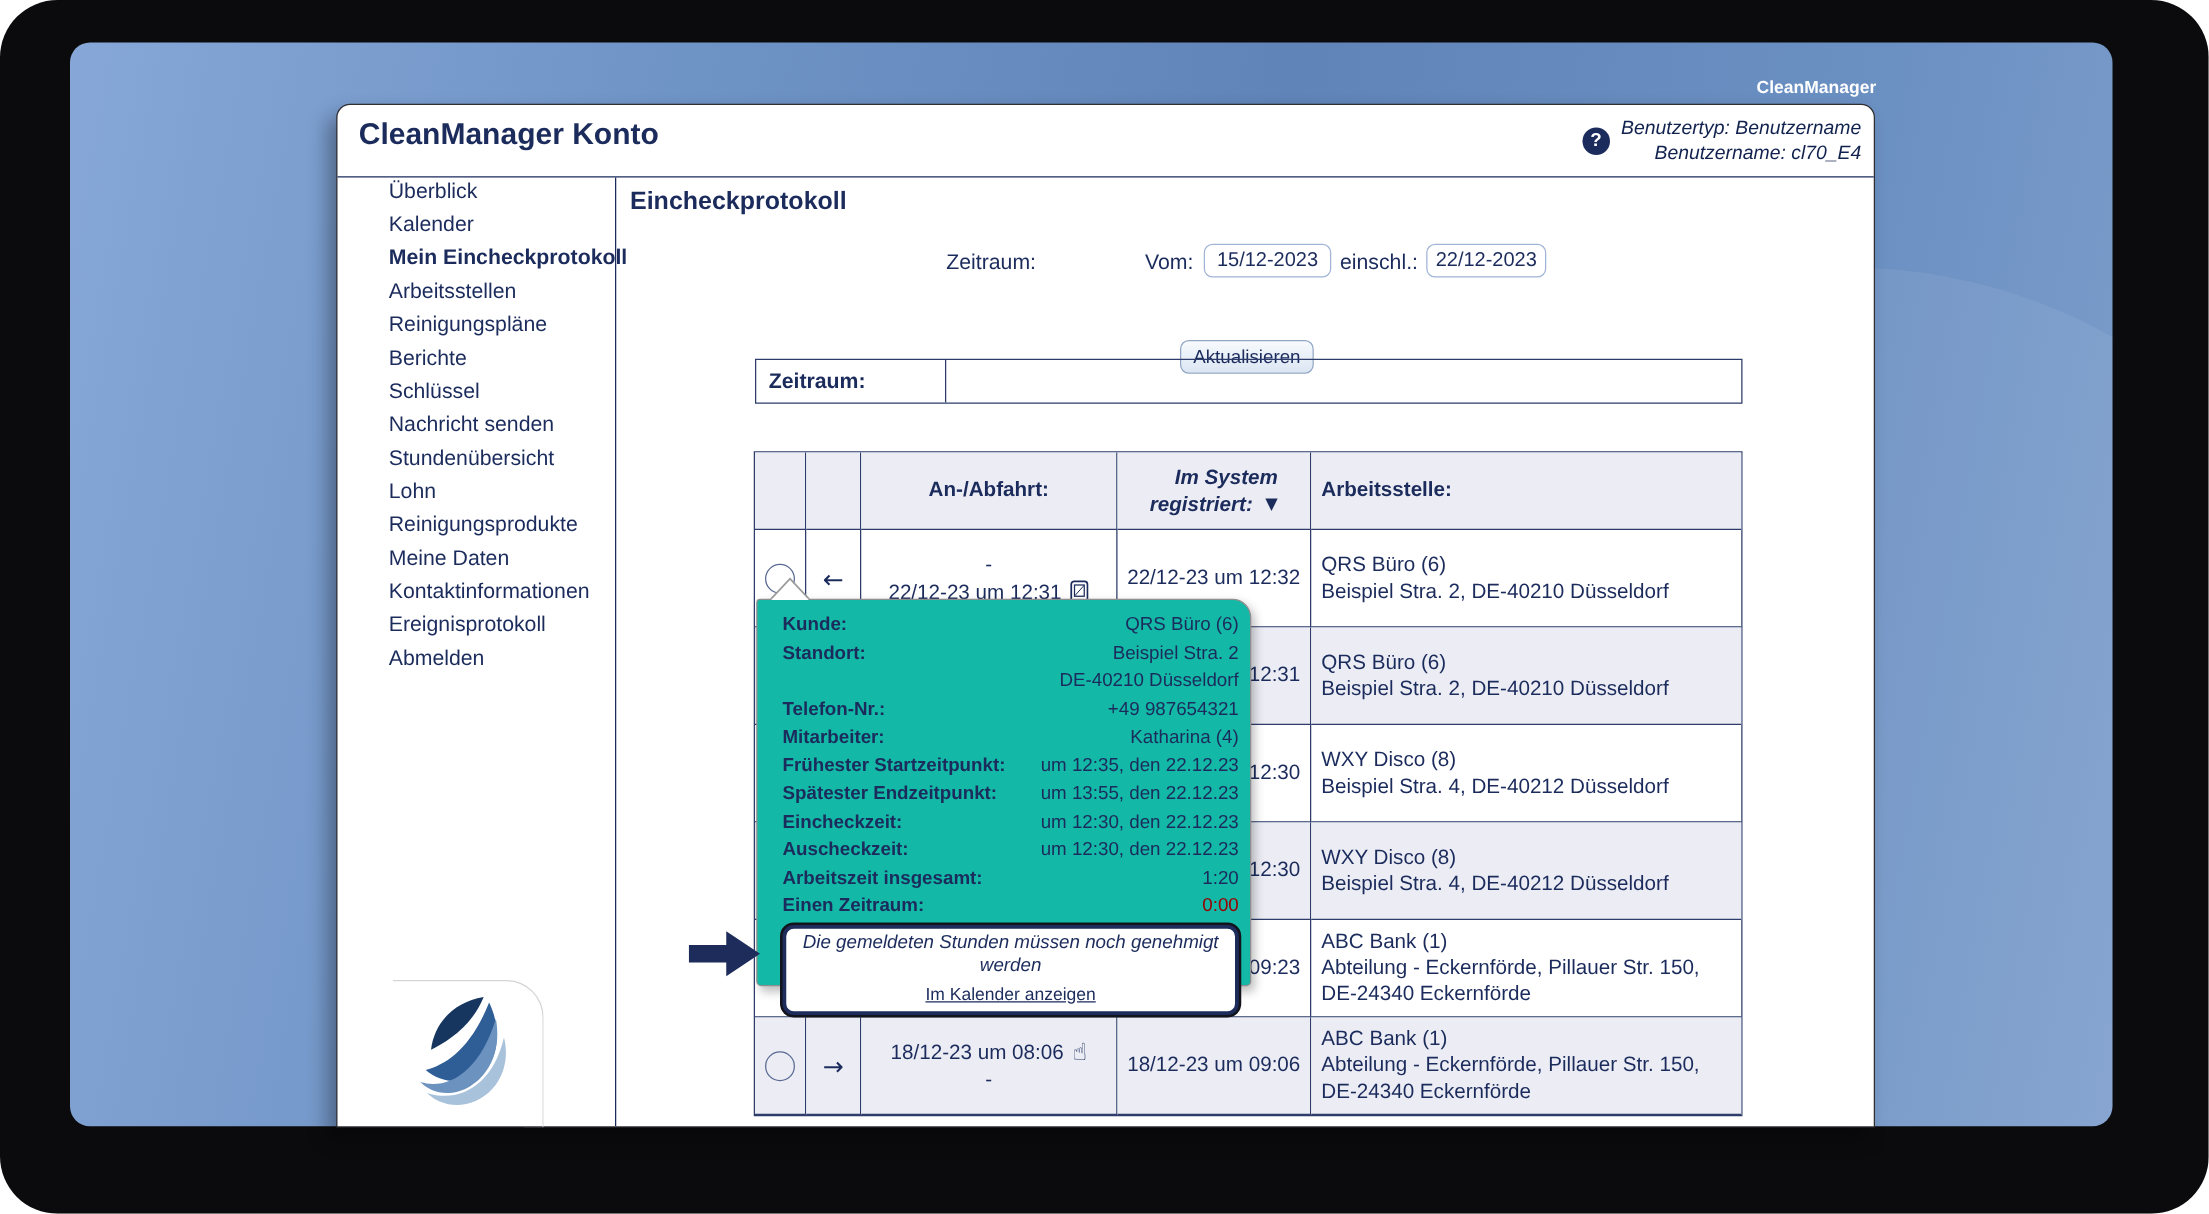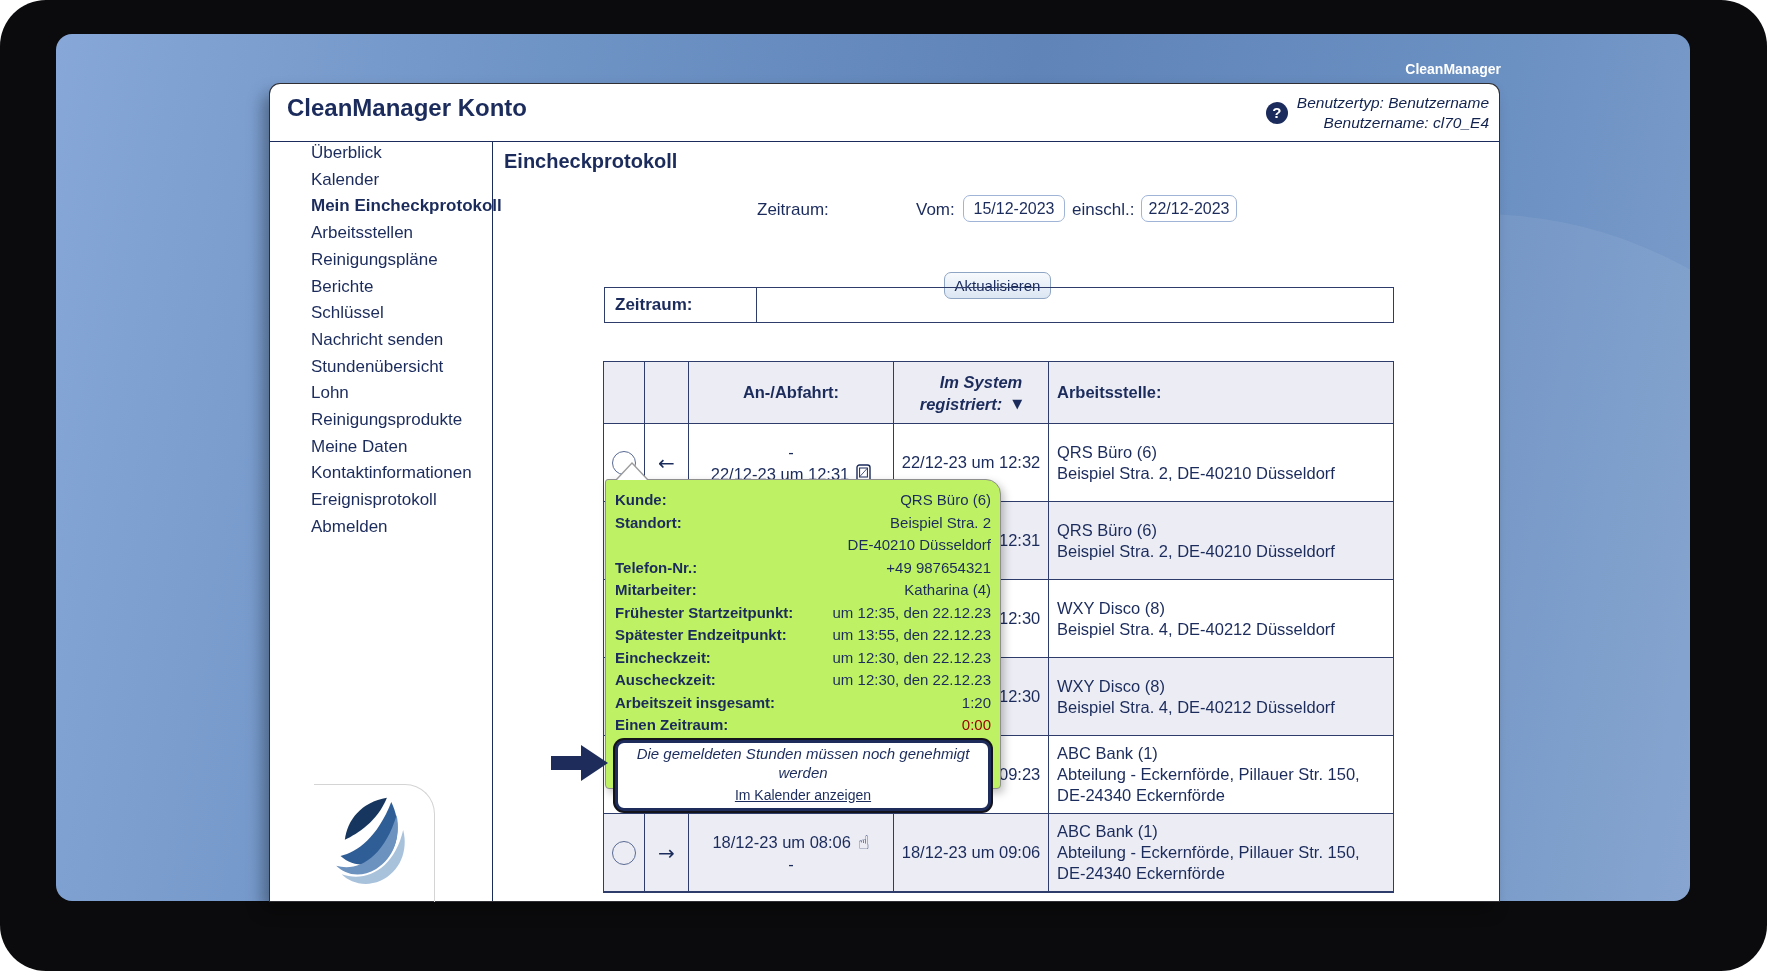--- a/index.html
+++ b/index.html
@@ -53,23 +53,23 @@
   .cell.wp{flex-direction:column;align-items:flex-start;justify-content:center;padding-left:8px;line-height:21px;}
   .cell.dep{flex-direction:column;line-height:22px;}
   .dline{display:flex;align-items:center;gap:7px;}
   .radio{width:22px;height:22px;border:1.5px solid #5a6a93;border-radius:50%;cursor:pointer;}
   .dirarrow{font-family:"DejaVu Sans",sans-serif;font-size:20px;color:#1b2b5c;}
   .sorticon{font-family:"DejaVu Sans",sans-serif;font-size:13px;margin-left:10px;cursor:pointer;}
   .handicon{font-family:"DejaVu Sans",sans-serif;font-size:19px;line-height:18px;color:#1b2b5c;}
   .htwo{line-height:22px;display:flex;flex-direction:column;align-items:flex-end;font-style:italic;}
   .hrow2{display:flex;align-items:center;}
 
-  .tooltip{position:absolute;left:335px;top:395px;width:396px;height:310px;background:#bef264;
+  .tooltip{position:absolute;left:335px;top:395px;width:396px;height:310px;background:#14b8a6;
     border:1px solid #8f8f8f;border-radius:3px 15px 4px 4px;box-shadow:3px 4px 8px rgba(0,0,0,0.25);
-    z-index:5;box-sizing:border-box;padding:9px 9px 5px 9px;display:flex;flex-direction:column;}
+    z-index:5;box-sizing:border-box;padding:9px 9px 5px 20px;display:flex;flex-direction:column;}
   .tooltip .pointer{position:absolute;top:-16px;left:11px;width:0;height:0;
     border-left:15px solid transparent;border-right:15px solid transparent;border-bottom:16px solid #fff;}
   .tooltip .pointer-edge{position:absolute;top:-18px;left:10px;width:0;height:0;
     border-left:16px solid transparent;border-right:16px solid transparent;border-bottom:17px solid #9a9a9a;}
   .t-row{display:flex;justify-content:space-between;font-size:15px;line-height:22.5px;}
   .t-label{font-weight:bold;white-space:nowrap;}
   .t-value{text-align:right;white-space:nowrap;}
   .t-value.red{color:#990000;}
   .notice-box{margin-top:3px;border:3px solid #1d2c5a;border-radius:9px;box-shadow:0 0 0 2px #13131c;
     background:#fff;text-align:center;padding:1px 2px 4px 2px;}

